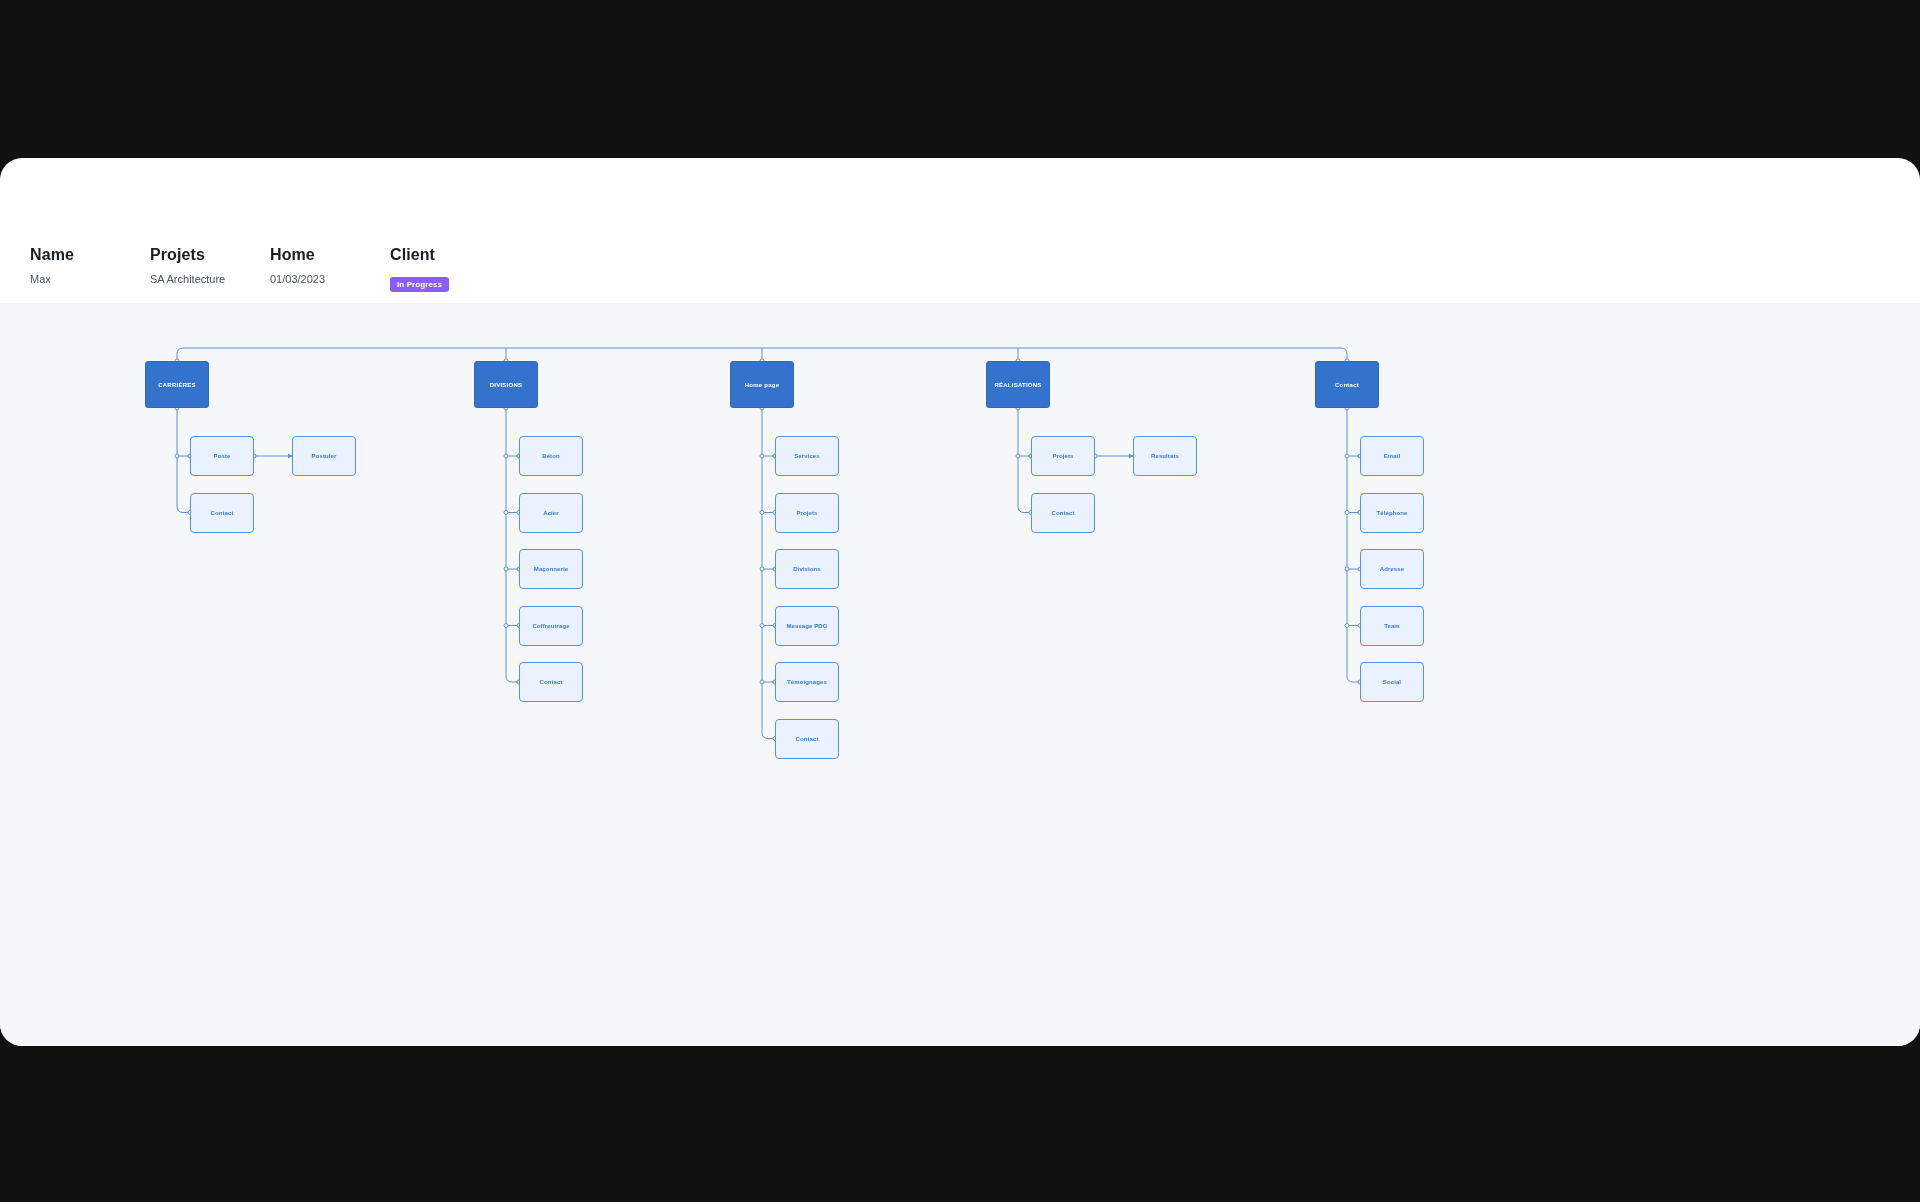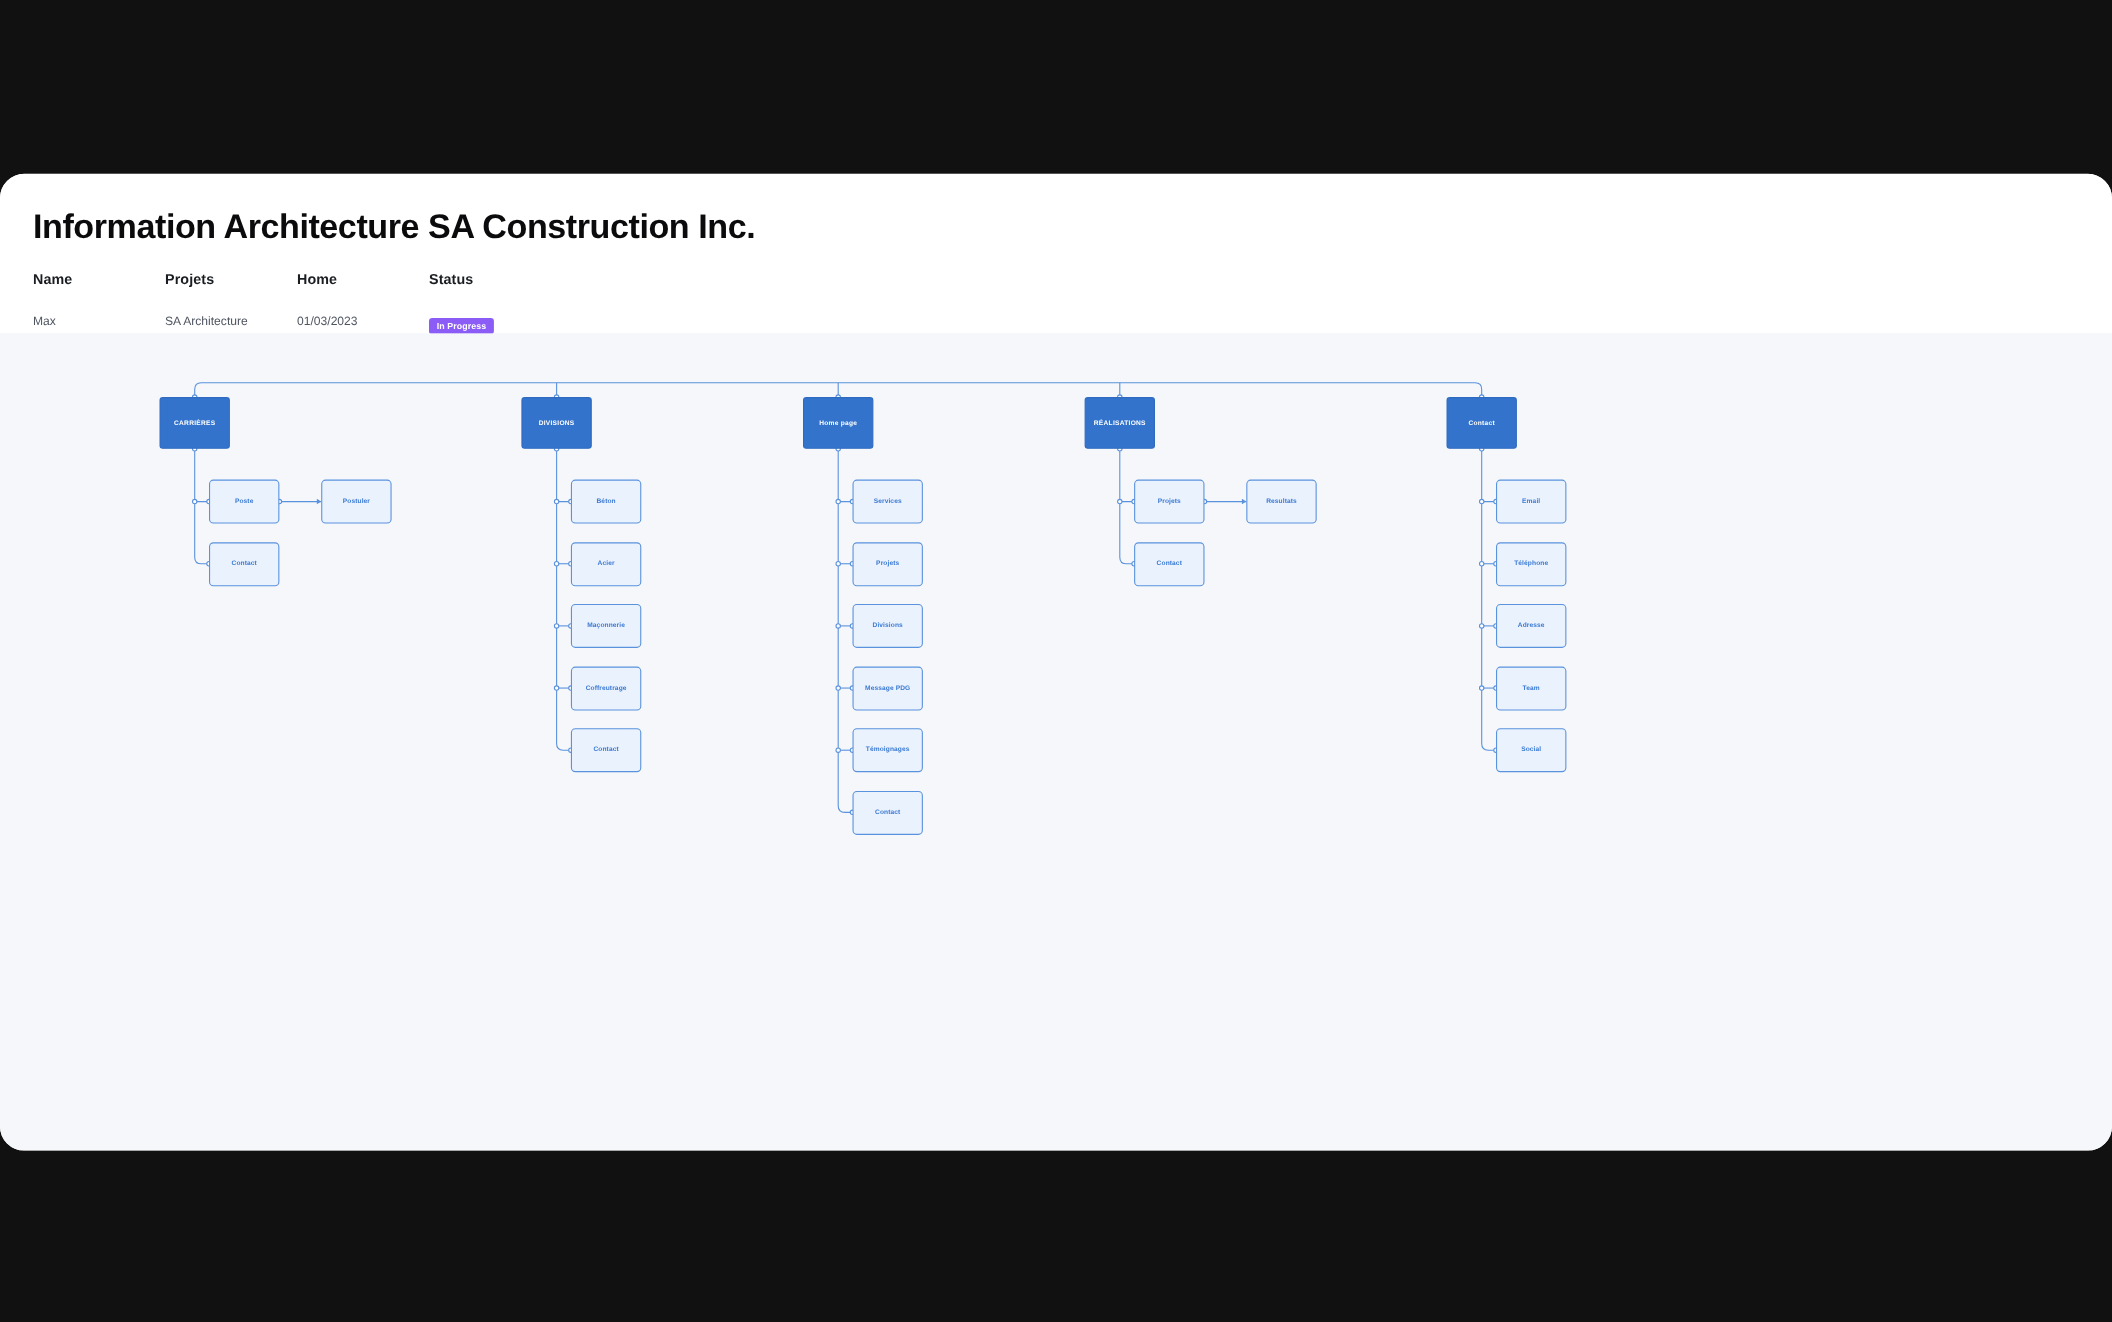--- a/index.html
+++ b/index.html
@@ -22,22 +22,22 @@
   }
   .card-header { position: relative; height: 145px; background: #ffffff; }
   .page-title {
     position: absolute; left: 30px; top: 30px;
     font-size: 31px; font-weight: 700; color: #0b0b0d;
     letter-spacing: -0.4px; white-space: nowrap;
   }
   .meta-row { position: absolute; left: 30px; top: 245px; display: flex; }
   .meta-col { width: 120px; }
   .meta-label {
-    font-size: 13px; font-weight: 700; color: #1a1d21;
-    margin-bottom: 25px; letter-spacing: 0.1px;
+    font-size: 16px; font-weight: 700; color: #1a1d21;
+    margin-bottom: 9px; letter-spacing: 0.1px;
   }
   .meta-value { font-size: 11px; color: #4f5560; font-weight: 400; }
   .badge {
     display: inline-block;
     background: #8b5cf6; color: #ffffff;
     font-size: 8px; font-weight: 700;
     padding: 3px 7px 3px 7px; border-radius: 3px;
     letter-spacing: 0.1px;
   }
 
@@ -75,39 +75,36 @@
     letter-spacing: 0.1px;
   }
 </style>
 </head>
 <body>
 
 <div id="app">
 
   <div class="card">
 
-    <div class="card-header">
-      <div class="page-title">Information Architecture SA Construction Inc.</div>
-    </div>
 
     <div class="meta-row" style="top:88px;">
       <div class="meta-col">
         <div class="meta-label">Name</div>
         <div class="meta-value">Max</div>
       </div>
       <div class="meta-col">
         <div class="meta-label">Projets</div>
         <div class="meta-value">SA Architecture</div>
       </div>
       <div class="meta-col">
         <div class="meta-label">Home</div>
         <div class="meta-value">01/03/2023</div>
       </div>
       <div class="meta-col">
-        <div class="meta-label">Status</div>
+        <div class="meta-label">Client</div>
         <span class="badge">In Progress</span>
       </div>
     </div>
 
     <div class="canvas">
       <svg id="connectors" width="1920" height="743">
           <path d="M 177 58 L 177 51
       Q 177 45 183 45
       L 1341 45
       Q 1347 45 1347 51

